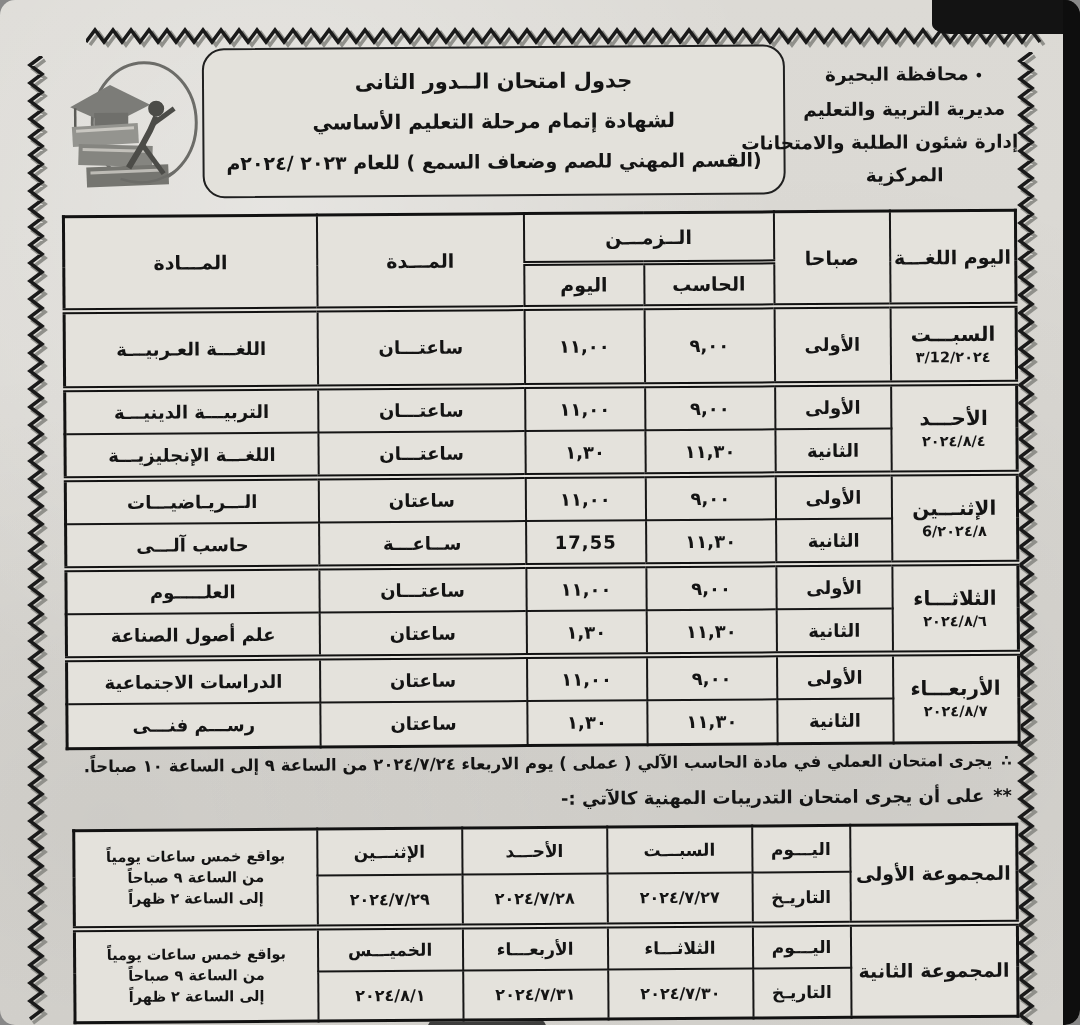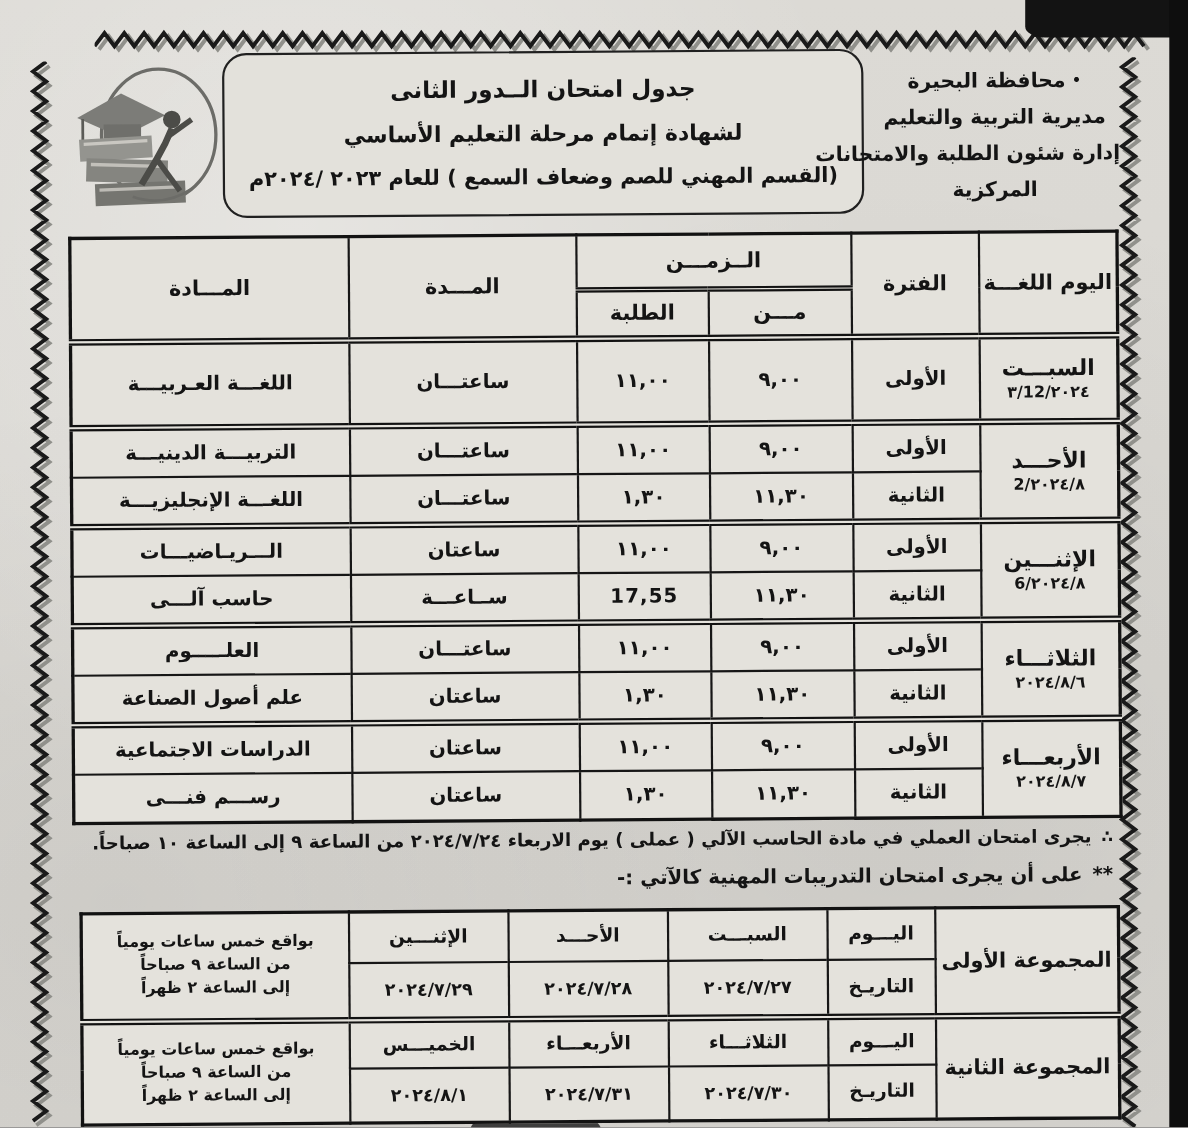--- a/index.html
+++ b/index.html
@@ -3,21 +3,21 @@
 <meta charset="utf-8">
 <style>
   html,body{margin:0;padding:0;background:#888;}
   .page{
     position:relative;width:1080px;height:1025px;overflow:hidden;
     background:
       radial-gradient(ellipse at 25% 20%, rgba(255,255,255,.30), transparent 45%),
       radial-gradient(ellipse at 75% 70%, rgba(0,0,0,.06), transparent 55%),
       radial-gradient(ellipse at 10% 80%, rgba(0,0,0,.05), transparent 40%),
       linear-gradient(#dcdad5,#d7d5d0);
-    font-family:"DejaVu Sans",sans-serif;color:#141414;
+    font-family:"DejaVu Sans",sans-serif;color:#141414;border-radius:15px;
   }
   .content{position:absolute;inset:0;transform:rotate(-0.4deg);transform-origin:50% 50%;}
   
   .scan-band{position:absolute;right:0;top:0;width:17px;height:1025px;background:#0e0e0e;}
   .scan-corner{position:absolute;right:0;top:0;width:148px;height:34px;background:#131313;border-bottom-left-radius:18px 10px;}
   .stamp-arc{position:absolute;left:428px;top:1009px;width:118px;height:34px;background:#242424;border-radius:50%;opacity:.85;}
   .zz{position:absolute;}
   .zz-top{left:86px;top:26px;}
   .zz-left{left:26px;top:56px;}
   .zz-right{left:1016px;top:52px;}
@@ -134,46 +134,46 @@
         <col class="c-day">
           <col class="c-period">
           <col class="c-from">
           <col class="c-to">
           <col class="c-dur">
           <col class="c-subj">
       </colgroup>
       <tbody>
           <tr class="hd1">
         <th rowspan="2">اليوم اللغـــة</th>
-        <th rowspan="2">الفترة</th>
+        <th rowspan="2">صباحا</th>
         <th colspan="2">الــزمـــن</th>
         <th rowspan="2">المـــدة</th>
         <th rowspan="2">المـــادة</th>
       </tr>
       <tr class="hd2">
-        <th>مـــن</th>
-        <th>الطلبة</th>
+        <th>الحاسب</th>
+        <th>اليوم</th>
       </tr>
 
       <tr class="dstart r-single">
         <td class="daycell">
           <span class="dayname">السبـــت</span>
           <span class="daydate">٢٠٢٤/12/٣</span>
         </td>
         <td>الأولى</td>
         <td class="timecell">٩,٠٠</td>
         <td class="timecell">١١,٠٠</td>
         <td>ساعتـــان</td>
         <td class="subjcell">اللغـــة العـربيـــة</td>
       </tr>
 
       <tr class="dstart sub">
         <td rowspan="2" class="daycell">
           <span class="dayname">الأحـــد</span>
-          <span class="daydate">٢٠٢٤/٨/2</span>
+          <span class="daydate">٢٠٢٤/٨/٤</span>
         </td>
         <td>الأولى</td>
         <td class="timecell">٩,٠٠</td>
         <td class="timecell">١١,٠٠</td>
         <td>ساعتـــان</td>
         <td class="subjcell">التربيـــة الدينيـــة</td>
       </tr>
       <tr class="p2 sub">
         <td>الثانية</td>
         <td class="timecell">١١,٣٠</td>

